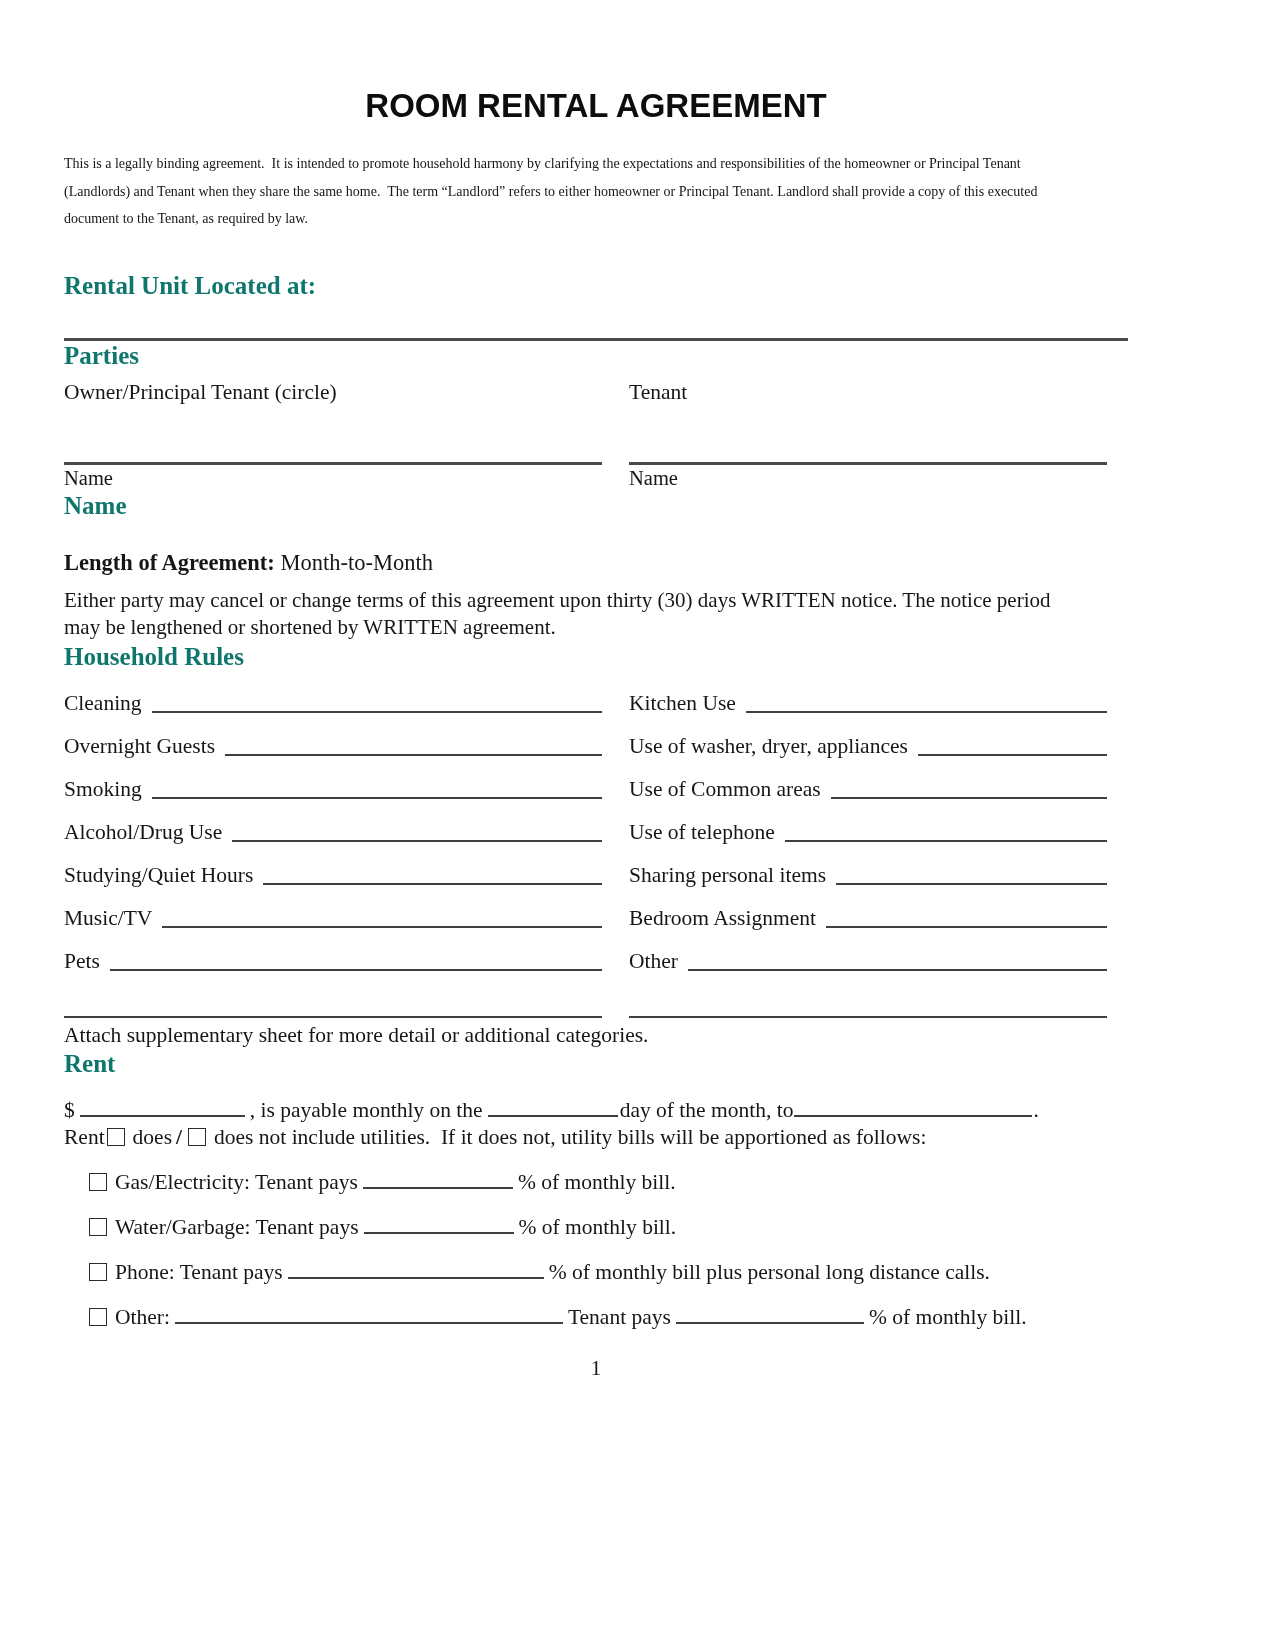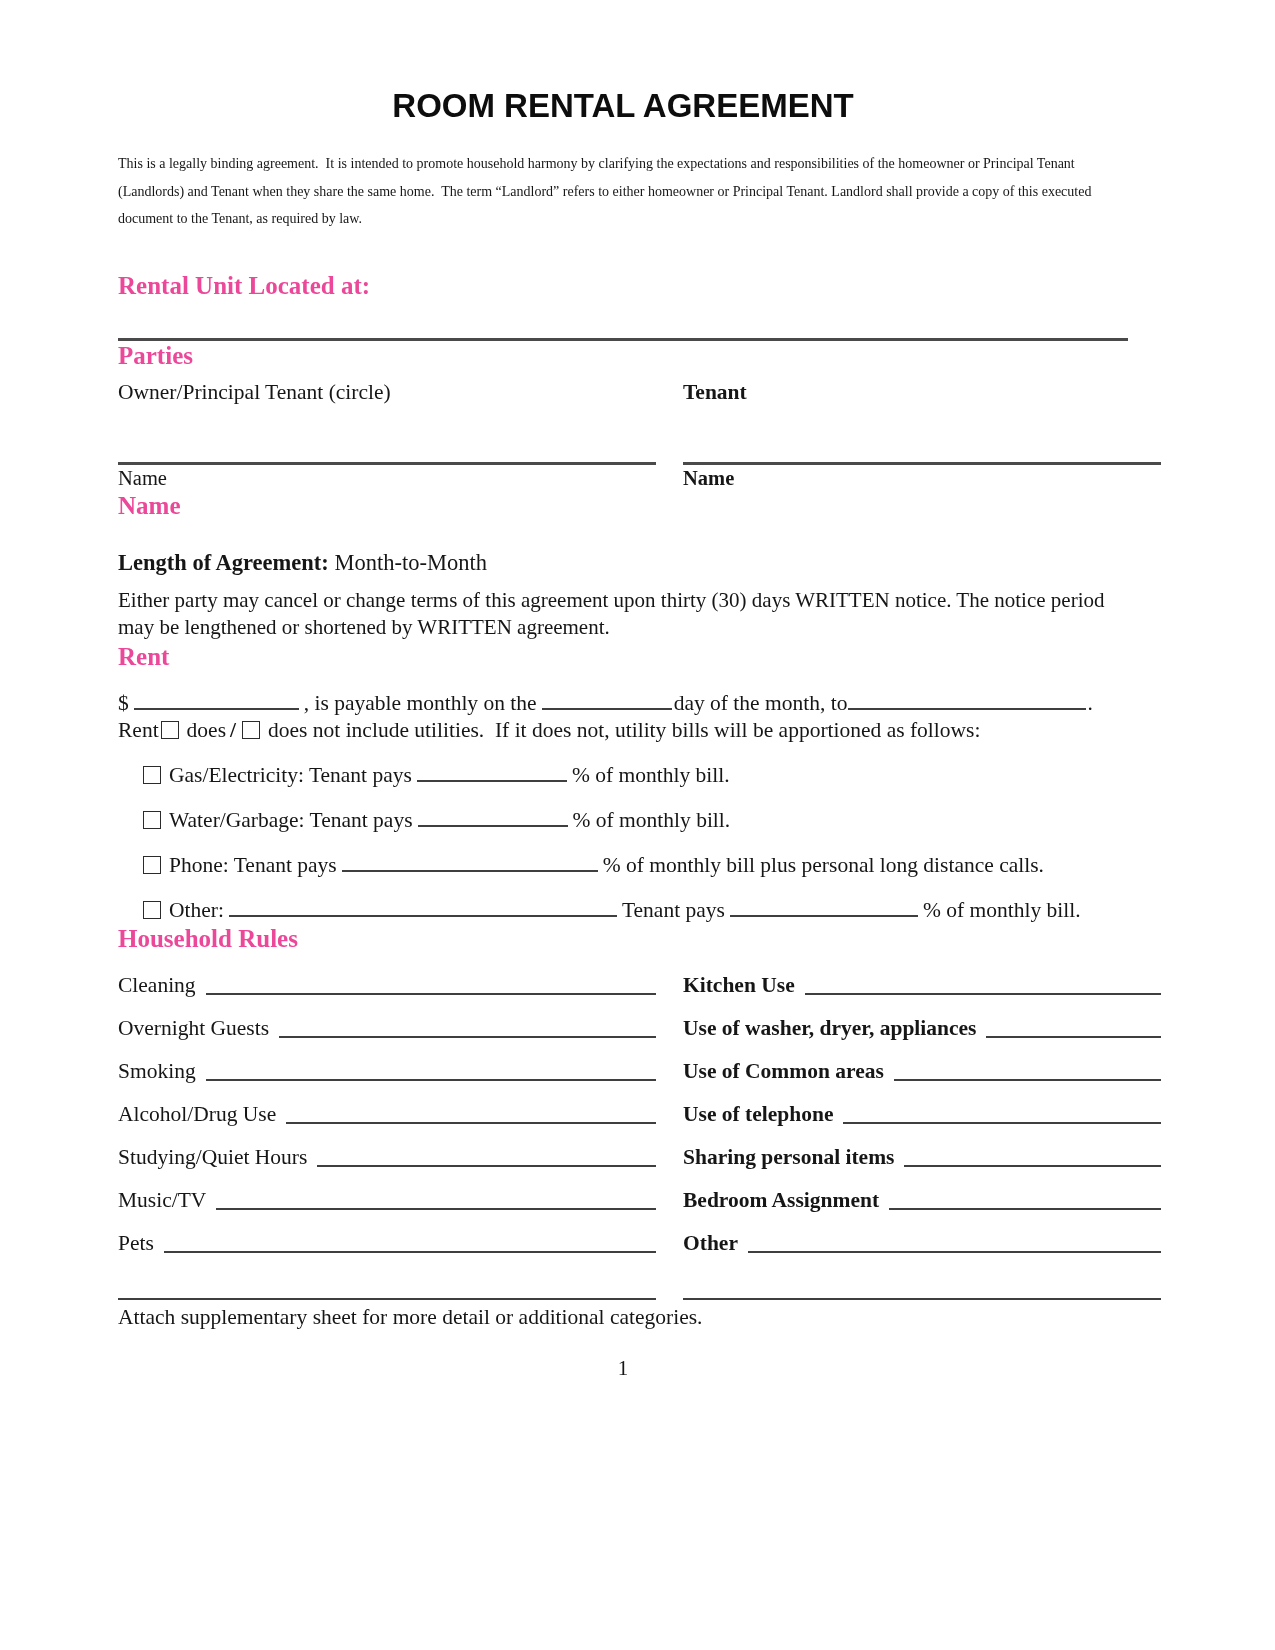--- a/index.html
+++ b/index.html
@@ -1,34 +1,34 @@
 <!DOCTYPE html>
 <html><head>
 <meta charset="utf-8">
 <style>
   html,body{margin:0;padding:0;background:#ffffff;}
   body{width:1275px;height:1650px;overflow:hidden;
        font-family:"Liberation Serif","DejaVu Serif",serif;color:#161616;}
   .page{box-sizing:border-box;width:1275px;height:1650px;
-        padding:86px 147px 0 118px;background:#fff;}
+        padding:86px 147px 0 64px;background:#fff;}
   h1.doc-title{font-family:"Liberation Sans","DejaVu Sans",sans-serif;
         font-weight:700;font-size:33px;line-height:40px;margin:0 0 24px 0;
         text-align:center;letter-spacing:0;color:#0d0d0d;}
   .intro{font-size:14px;line-height:27.5px;margin:0 0 38px 0;width:1024px;}
-  h2.sect{font-size:25px;line-height:30px;font-weight:700;margin:0;color:#ec4899;}
+  h2.sect{font-size:25px;line-height:30px;font-weight:700;margin:0;color:#0f766e;}
   .mt-parties{margin-top:38px;}
   .mt-terms{margin-top:38px;}
   .mt-rent{margin-top:42px;}
   .mt-house{margin-top:44px;}
   .fill-line{border-bottom:3px solid #4a4a4a;height:0;}
   .addr-line{margin-top:37px;}
   .caption{font-size:20.5px;line-height:26px;margin:0;}
   .cols{display:flex;gap:27px;align-items:flex-end;}
   .col-l{width:538px;flex:0 0 538px;}
-  .col-r{width:478px;flex:0 0 478px;font-weight:bold;}
+  .col-r{width:478px;flex:0 0 478px;}
   .party-label{font-size:21.5px;line-height:27px;margin-top:8px;}
   .party-line{margin-top:56px;}
   .len-line{font-size:22.5px;line-height:28px;margin-top:28px;}
   .len-line b{font-size:22.5px;}
   .para{font-size:21px;line-height:27.5px;margin:10px 0 0 0;width:1014px;}
   .sentence{font-size:21.5px;line-height:27px;margin:0;}
   .pay-line{margin-top:18px;}
   .blank{display:inline-block;border-bottom:2px solid #3f3f3f;height:2px;margin:0 5px;}
   .w-amount{width:165px;}
   .w-day{width:130px;margin-right:2px;}
@@ -81,36 +81,20 @@
     </div>
   </section>
 
   <section>
     <h2 class="sect mt-terms">Name</h2>
     <div class="len-line">
       <b>Length of Agreement:</b>
       <span>Month-to-Month</span>
     </div>
     <p class="para">Either party may cancel or change terms of this agreement upon thirty (30) days WRITTEN notice. The notice period may be lengthened or shortened by WRITTEN agreement.</p>
-  </section>
-
-  <section>
-    <h2 class="sect mt-rent">Rent</h2>
-
-    <p class="sentence pay-line"><span>$</span><span class="blank w-amount"></span><span>, is payable monthly on the</span><span class="blank w-day"></span><span>day of the month, to</span><span class="blank w-payee"></span><span>.</span></p>
-
-    <p class="sentence"><span>Rent</span><span class="checkbox"></span><span>does</span><span class="slash">/</span><span class="checkbox"></span><span>does not include utilities.&nbsp; If it does not, utility bills will be apportioned as follows:</span></p>
-
-    <div class="util-row"><span class="checkbox"></span><span>Gas/Electricity: Tenant pays</span><span class="blank w-pct"></span><span>% of monthly bill.</span></div>
-
-    <div class="util-row"><span class="checkbox"></span><span>Water/Garbage: Tenant pays</span><span class="blank w-pct"></span><span>% of monthly bill.</span></div>
-
-    <div class="util-row"><span class="checkbox"></span><span>Phone: Tenant pays</span><span class="blank w-phone"></span><span>% of monthly bill plus personal long distance calls.</span></div>
-
-    <div class="util-row"><span class="checkbox"></span><span>Other:</span><span class="blank w-otherdesc"></span><span>Tenant pays</span><span class="blank w-otherpct"></span><span>% of monthly bill.</span></div>
   </section>
 
   <section>
     <h2 class="sect mt-house">Household Rules</h2>
     <div class="cols rules-grid">
       <div class="col-l">
         <div class="rule-row">
             <span class="rule-label">Cleaning</span>
             <span class="rule-fill"></span>
           </div>
@@ -172,15 +156,31 @@
             <span class="rule-fill"></span>
           </div>
         <div class="extra-row">
             <span class="rule-fill"></span>
           </div>
       </div>
     </div>
     <p class="note">Attach supplementary sheet for more detail or additional categories.</p>
   </section>
 
+  <section>
+    <h2 class="sect mt-rent">Rent</h2>
+
+    <p class="sentence pay-line"><span>$</span><span class="blank w-amount"></span><span>, is payable monthly on the</span><span class="blank w-day"></span><span>day of the month, to</span><span class="blank w-payee"></span><span>.</span></p>
+
+    <p class="sentence"><span>Rent</span><span class="checkbox"></span><span>does</span><span class="slash">/</span><span class="checkbox"></span><span>does not include utilities.&nbsp; If it does not, utility bills will be apportioned as follows:</span></p>
+
+    <div class="util-row"><span class="checkbox"></span><span>Gas/Electricity: Tenant pays</span><span class="blank w-pct"></span><span>% of monthly bill.</span></div>
+
+    <div class="util-row"><span class="checkbox"></span><span>Water/Garbage: Tenant pays</span><span class="blank w-pct"></span><span>% of monthly bill.</span></div>
+
+    <div class="util-row"><span class="checkbox"></span><span>Phone: Tenant pays</span><span class="blank w-phone"></span><span>% of monthly bill plus personal long distance calls.</span></div>
+
+    <div class="util-row"><span class="checkbox"></span><span>Other:</span><span class="blank w-otherdesc"></span><span>Tenant pays</span><span class="blank w-otherpct"></span><span>% of monthly bill.</span></div>
+  </section>
+
   <div class="pgnum">1</div>
 
 </div>
 
 </body></html>

